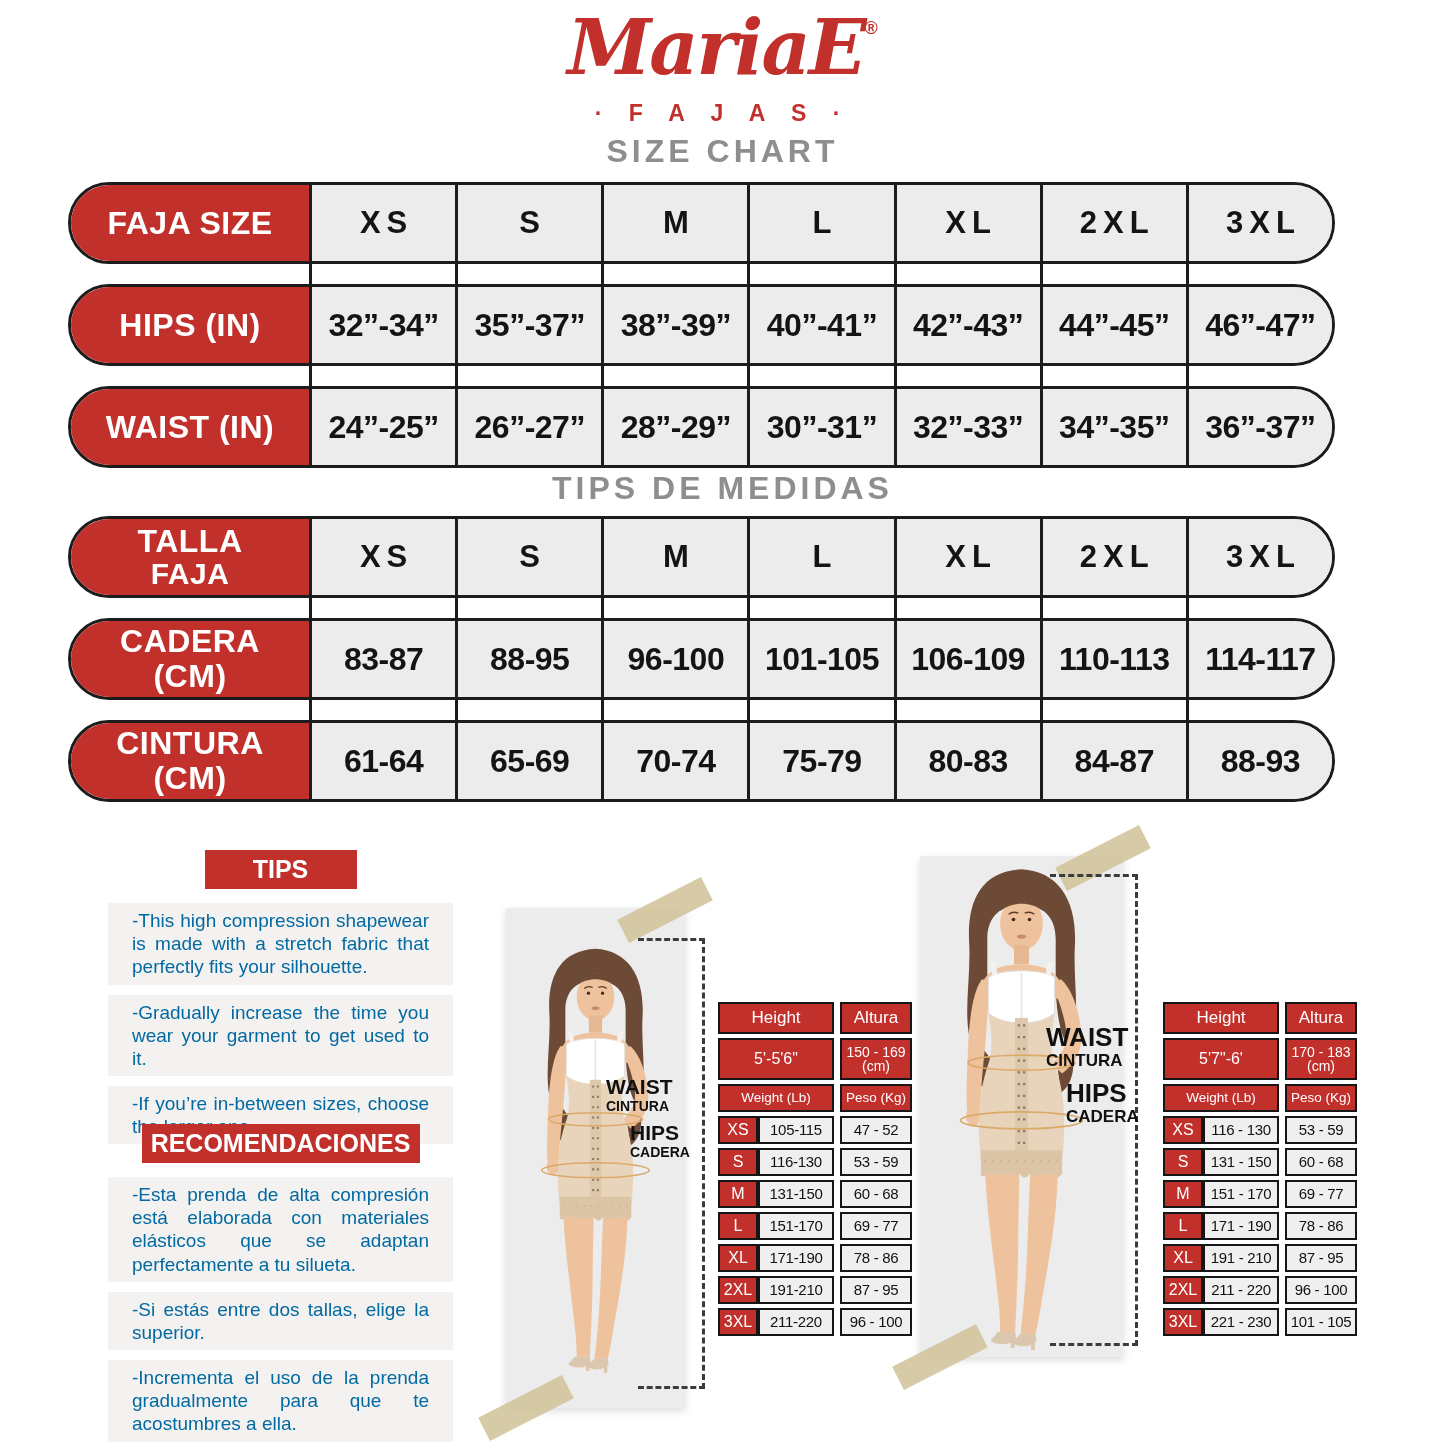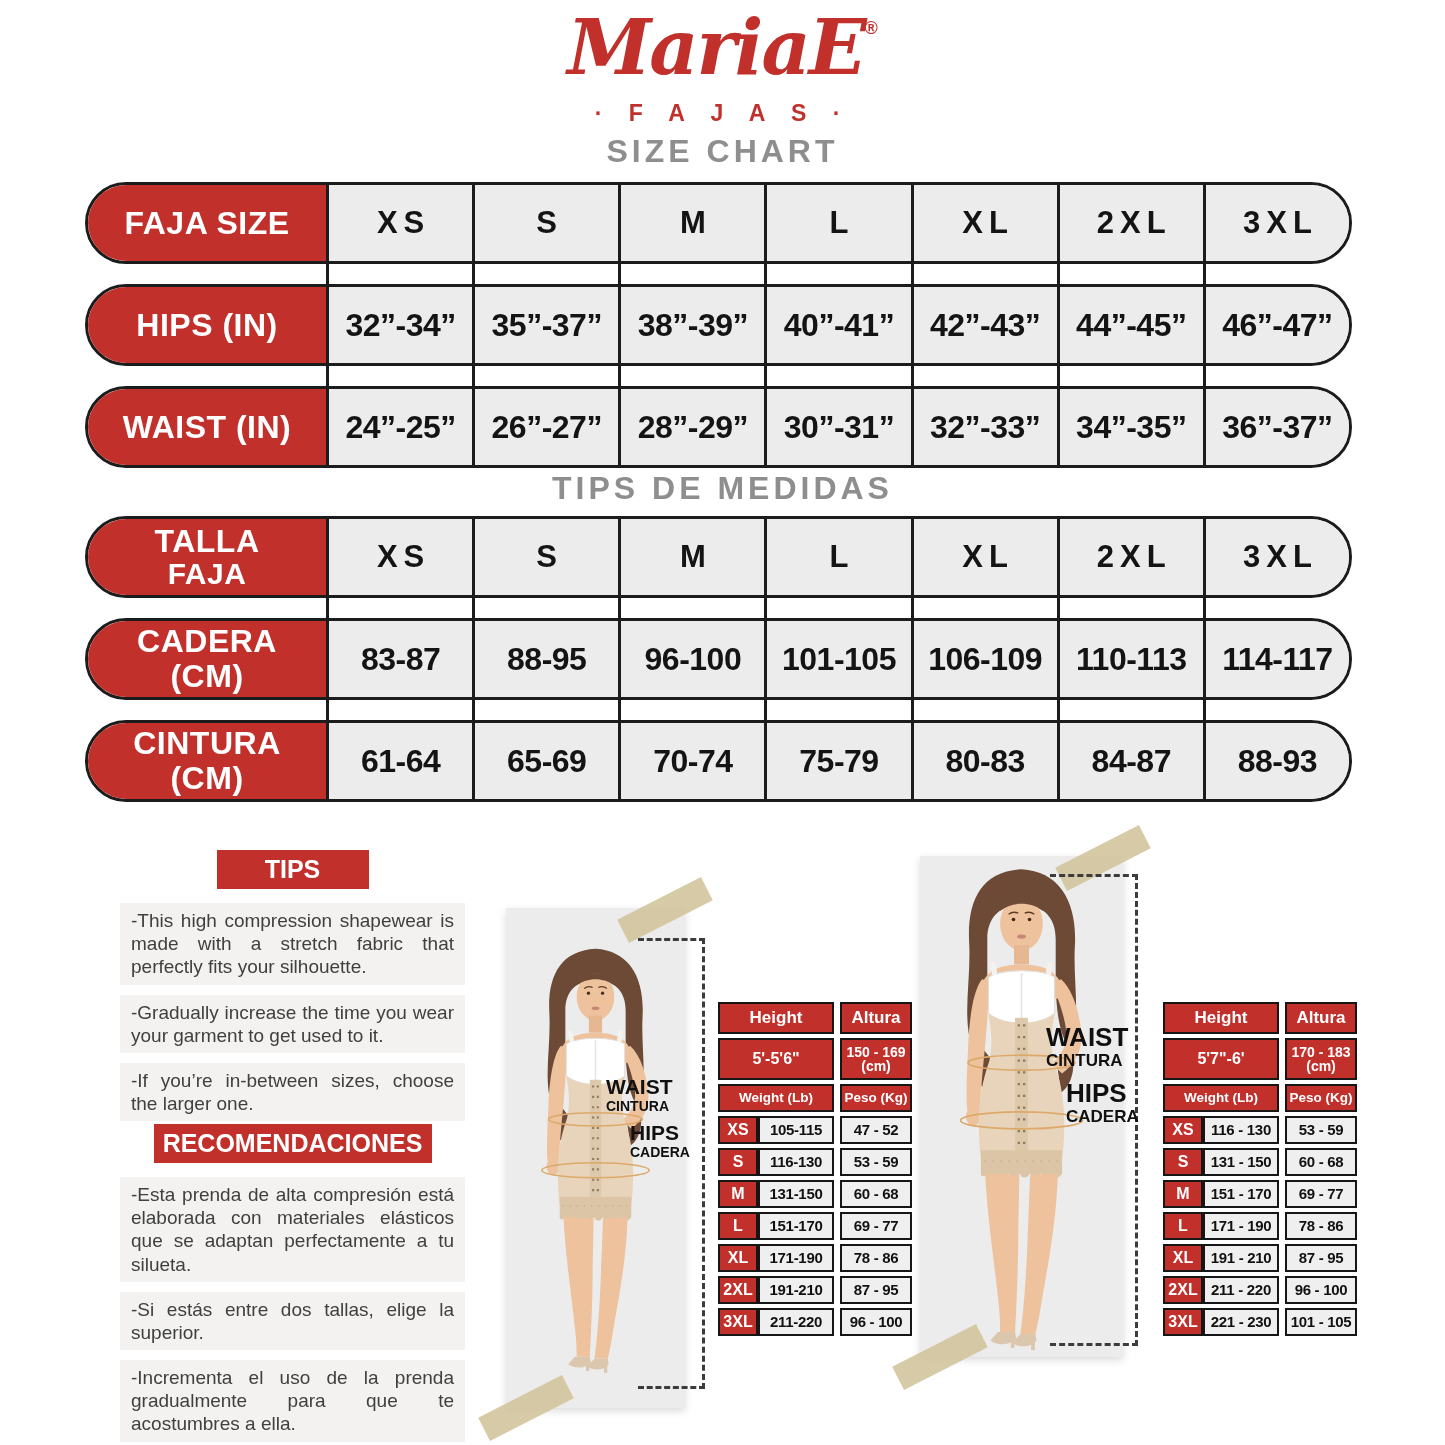--- a/index.html
+++ b/index.html
@@ -20,46 +20,46 @@
           font-size:76px;color:var(--red);line-height:1.05;letter-spacing:-2px}
   .script sup{font-size:18px;font-family:"Liberation Sans",sans-serif;font-style:normal;vertical-align:40px;letter-spacing:0}
   .tagline{font-size:23px;font-weight:bold;color:var(--red);letter-spacing:10px;margin-top:12px}
 
   .grayhead{position:absolute;width:100%;text-align:center;font-size:32px;font-weight:bold;
             letter-spacing:4px;color:var(--hgray)}
   #size-chart-h{top:133px}
   #medidas-h{top:470px}
 
   
-  .bigtable{position:absolute;left:85px;width:1267px}
+  .bigtable{position:absolute;left:68px;width:1267px}
   #table1{top:182px}
   #table2{top:516px}
   .band{display:flex;height:82px;border:3px solid var(--ink);border-radius:44px;
         overflow:hidden;background:#fff}
   .band .lab{flex:0 0 238px;background:var(--red);color:#fff;display:flex;flex-direction:column;
         align-items:center;justify-content:center;font-weight:bold;font-size:32px;line-height:1.08;letter-spacing:.5px}
   .band .lab .l2{font-size:30px}
   .band .cell{flex:1;display:flex;align-items:center;justify-content:center;background:var(--cell);
         border-left:3px solid var(--ink);font-weight:bold;color:#141414}
   .band .cell.size{font-size:31px;letter-spacing:6px;text-indent:6px}
   .band .cell.val{font-size:32px;letter-spacing:-.5px}
   .sp{display:flex;height:20px;padding:0 3px}
   .sp .g{flex:0 0 238px}
   .sp .c{flex:1;border-left:3px solid var(--ink)}
 
   
-  .textcol{position:absolute;left:120px;width:345px}
+  .textcol{position:absolute;left:108px;width:345px}
   #tips{top:850px}
   #recs{top:1124px}
   .tag{background:var(--red);color:#fff;font-weight:bold;font-size:25px;text-align:center;
        padding:5px 0;margin:0 auto 14px}
   #tips .tag{width:152px}
   #recs .tag{width:278px}
-  .para{background:var(--parabg);color:#404040;font-size:19px;line-height:1.22;
-        text-align:justify;padding:6px 11px;margin-bottom:10px}
+  .para{background:var(--parabg);color:#0369a1;font-size:19px;line-height:1.22;
+        text-align:justify;padding:6px 24px;margin-bottom:10px}
 
   
   .modelcard{position:absolute;background:var(--card);box-shadow:0 3px 8px rgba(0,0,0,.15)}
   #model-left{left:506px;top:908px;width:179px;height:500px}
   #model-right{left:920px;top:856px;width:203px;height:501px}
   .modelcard svg{position:absolute;left:0;top:0;width:100%;height:100%}
   .tape{position:absolute;width:94px;height:26px;background:rgba(211,196,156,.9)}
   .tape.tr{top:-11px;right:-27px;transform:rotate(-27deg)}
   .tape.bl{bottom:-13px;left:-27px;transform:rotate(-27deg)}
   .bracket{position:absolute;border-top:3px dashed #3C3C3C;border-right:3px dashed #3C3C3C;
@@ -78,21 +78,21 @@
   #model-right .waistlbl{left:126px;top:168px}
   #model-right .hipslbl{left:146px;top:224px}
 
   
   .mini{position:absolute;width:194px;display:grid;
         grid-template-columns:40px 76px 6px 72px;
         grid-template-rows:32px 42px 28px repeat(7,28px);row-gap:4px}
   #mini-left{left:718px;top:1002px}
   #mini-right{left:1163px;top:1002px}
   .mc{border:2.5px solid #161616;display:flex;flex-direction:column;align-items:center;
-      justify-content:center;text-align:center;font-weight:bold;line-height:1.02}
+      justify-content:center;text-align:center;font-weight:normal;line-height:1.02}
   .mc.red{background:var(--red);color:#fff}
   .mc.gray{background:#EFEFEF;color:#111}
   .c12{grid-column:1/3}.c1{grid-column:1}.c2{grid-column:2}.c4{grid-column:4}
   .mh{font-size:17px}
   .mvv{font-size:16px}
   .mv2{font-size:14px}
   .mw{font-size:13.5px}
   .ms{font-size:16px}
   .md{font-size:15px;letter-spacing:-.3px}
 </style>

